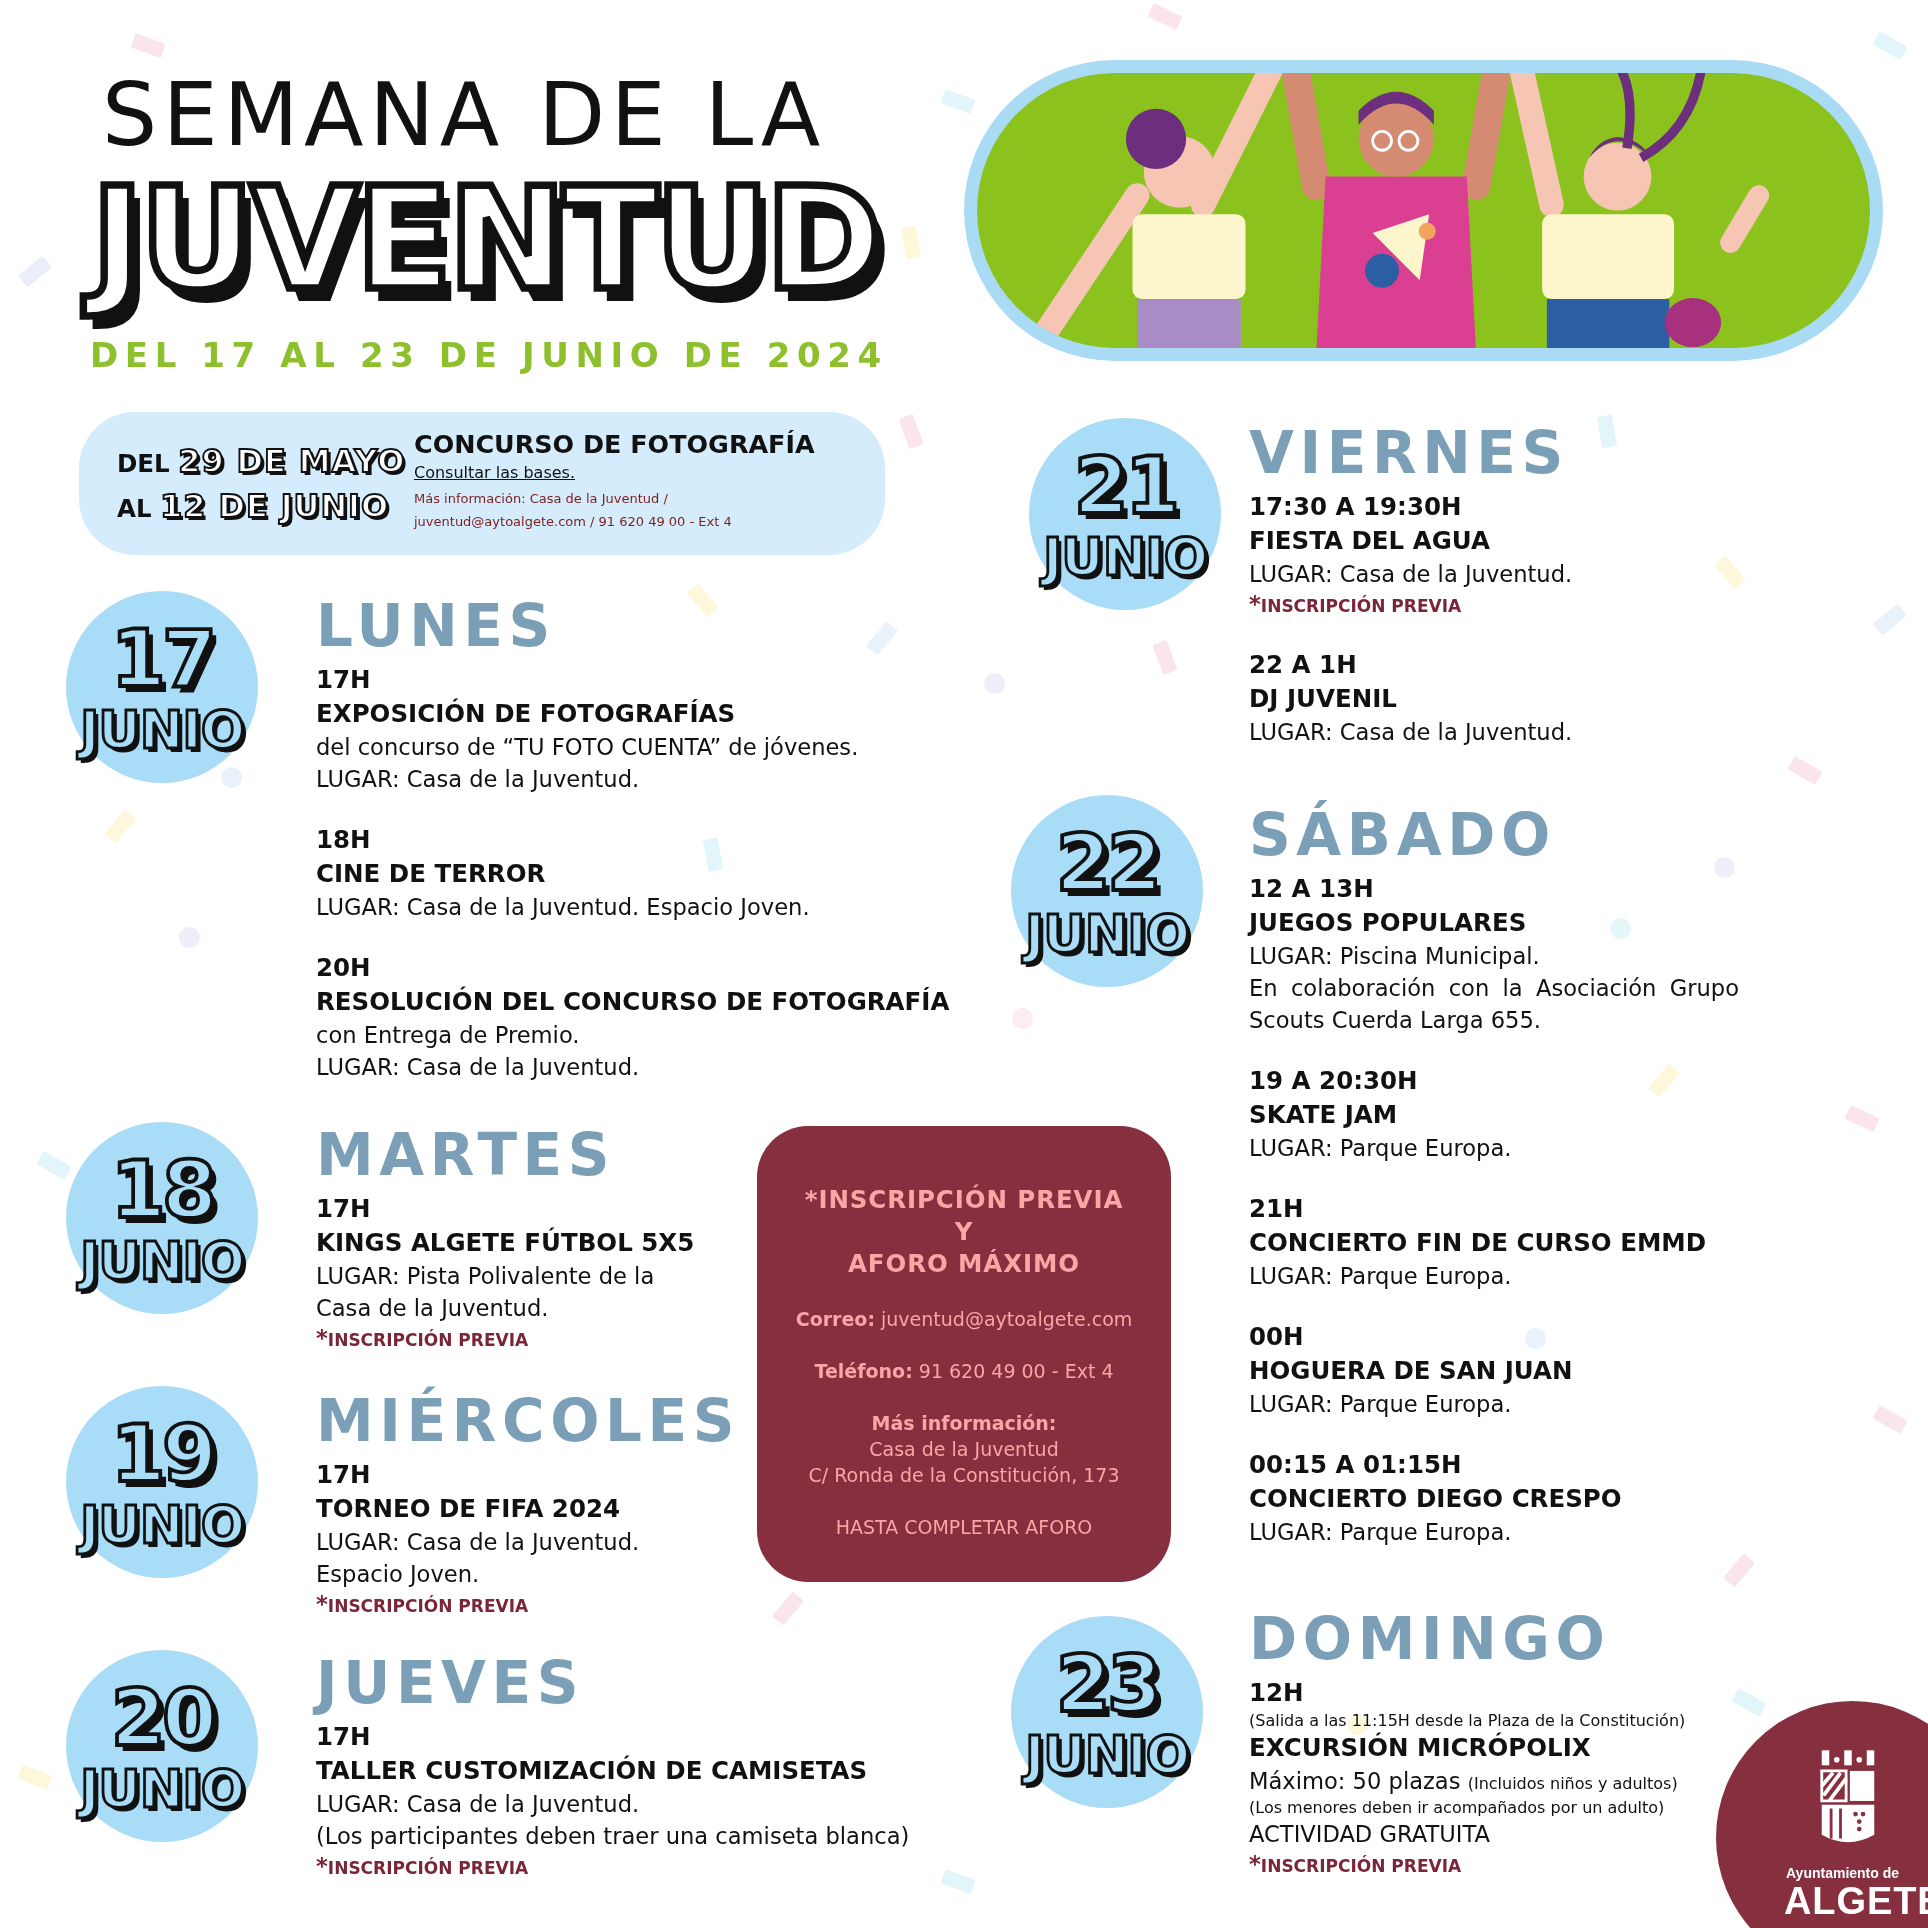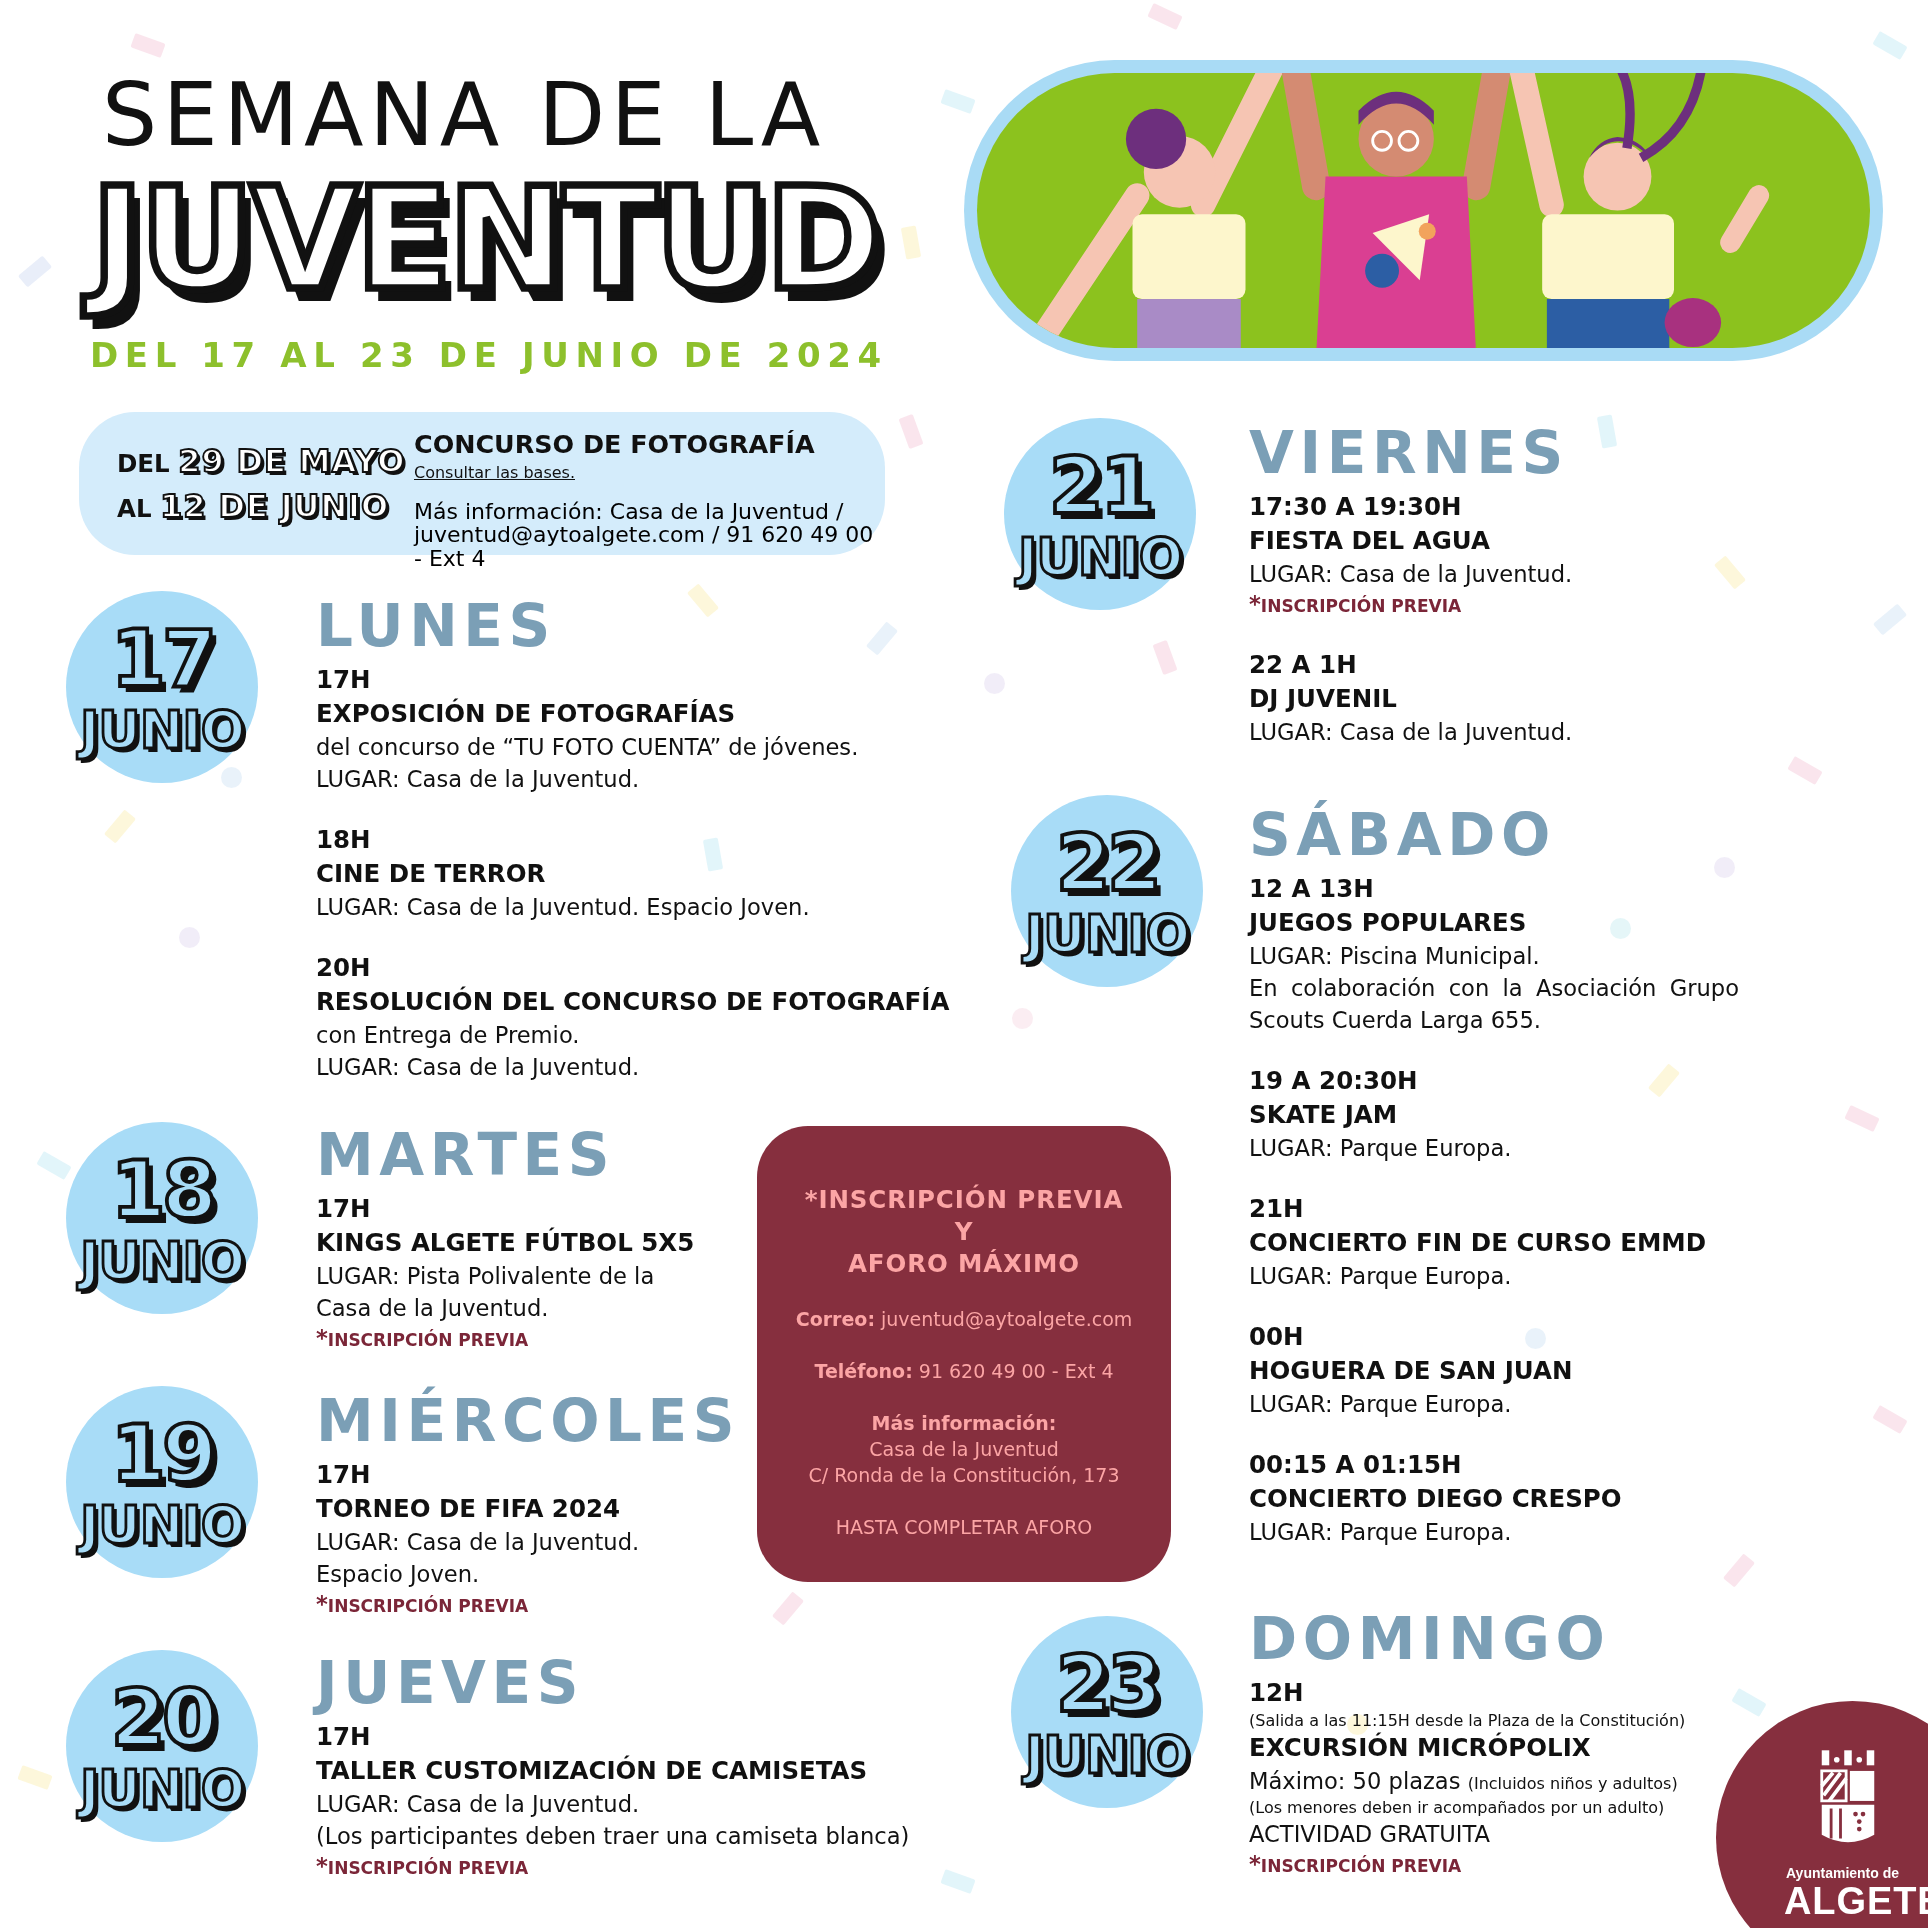--- a/index.html
+++ b/index.html
@@ -21,21 +21,21 @@
   .hero { position: absolute; left: 964px; top: 60px; width: 919px; height: 301px; border-radius: 151px; background: #a9dbf5; padding: 13px; }
   .hero-inner { width: 100%; height: 100%; border-radius: 141px; background: #8cc21e; position: relative; overflow: hidden; }
 
   
   .contest { position: absolute; left: 79px; top: 412px; width: 806px; height: 143px; background: #d4ecfb; border-radius: 56px; }
   .contest-dates { position: absolute; left: 38px; top: 28px; font-weight: bold; font-size: 24.5px; color: #111; line-height: 43px; }
   .contest-dates .big { font-size: 32px; color: #fff; -webkit-text-stroke: 1.9px #111; text-shadow: 2.8px 2.8px 0 #111; letter-spacing: 0.9px; }
   .contest-text { position: absolute; left: 335px; top: 17px; }
   .contest-title { font-size: 25.4px; font-weight: bold; color: #111; }
   .contest-sub { font-size: 16px; color: #111; margin-top: 3.8px; text-decoration: underline; }
-  .contest-info { font-size: 22px; color: #000000; margin-top: 18px; line-height: 23.5px; }
+  .contest-info { font-size: 13px; color: #7f1d1d; margin-top: 5px; line-height: 23.5px; }
 
   
   .badge { position: absolute; width: 192px; height: 192px; border-radius: 50%; background: #a8dcf7; display: flex; flex-direction: column; align-items: center; justify-content: center; }
   .badge-num { font-family: "DejaVu Sans", sans-serif; font-weight: bold; font-size: 79px; line-height: 79px; color: #a8dcf7; -webkit-text-stroke: 3.8px #111; text-shadow: 5.6px 5.6px 0 #111; letter-spacing: -3.8px; }
   .badge-month { font-family: "DejaVu Sans", sans-serif; font-weight: bold; font-size: 52px; line-height: 47px; color: #a8dcf7; -webkit-text-stroke: 2.8px #111; text-shadow: 3.8px 3.8px 0 #111; letter-spacing: -0.9px; margin-top: 7.5px; }
 
   .day { position: absolute; }
   .day-name { font-family: "DejaVu Sans", sans-serif; font-weight: bold; font-size: 58px; letter-spacing: 5.6px; color: #7b9fb6; line-height: 66px; }
   .event { margin-top: 3.8px; }
   .event + .event { margin-top: 28px; }
@@ -229,21 +229,21 @@
   <div class="gap"></div>
   <div class="info-line"><b>Teléfono:</b> <span>91 620 49 00 - Ext 4</span></div>
   <div class="gap"></div>
   <div class="info-line"><b>Más información:</b></div>
   <div class="info-line">Casa de la Juventud</div>
   <div class="info-line">C/ Ronda de la Constitución, 173</div>
   <div class="gap"></div>
   <div class="info-line">HASTA COMPLETAR AFORO</div>
 </div>
 
-<div class="badge" style="left:1004px;top:418px;">
+<div class="badge" style="left:1029px;top:418px;">
   <div class="badge-num">21</div>
   <div class="badge-month">JUNIO</div>
 </div>
 <div class="day" style="left:1249px;top:420px;width:527px;">
   <div class="day-name">VIERNES</div>
   <div class="event">
     <div class="ev-time">17:30 A 19:30H</div>
     <div class="ev-title">FIESTA DEL AGUA</div>
     <div class="ev-line">LUGAR: Casa de la Juventud.</div>
     <div class="ev-note"><span class="star">*</span><span>INSCRIPCIÓN PREVIA</span></div>

